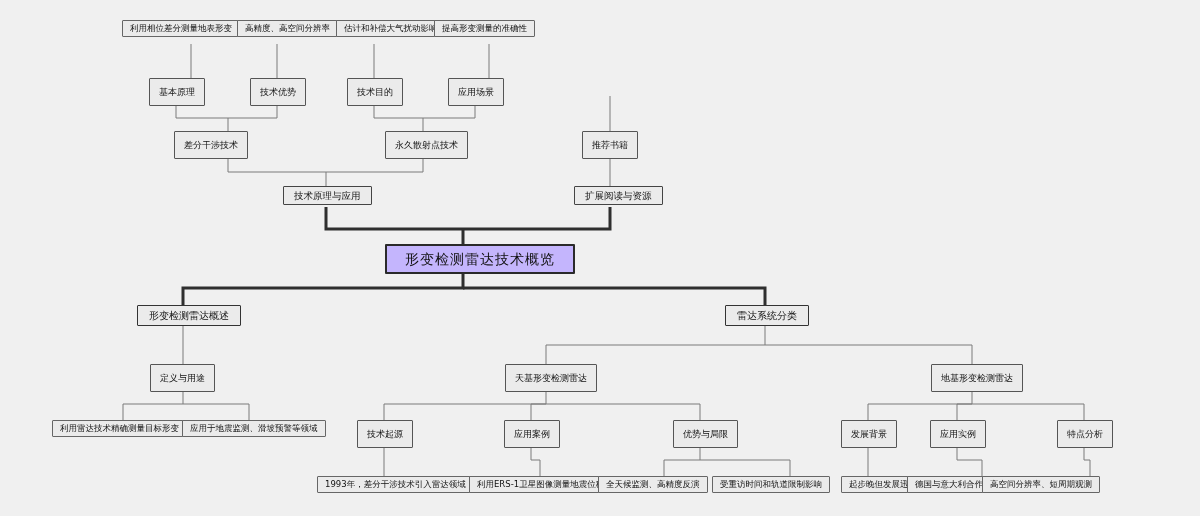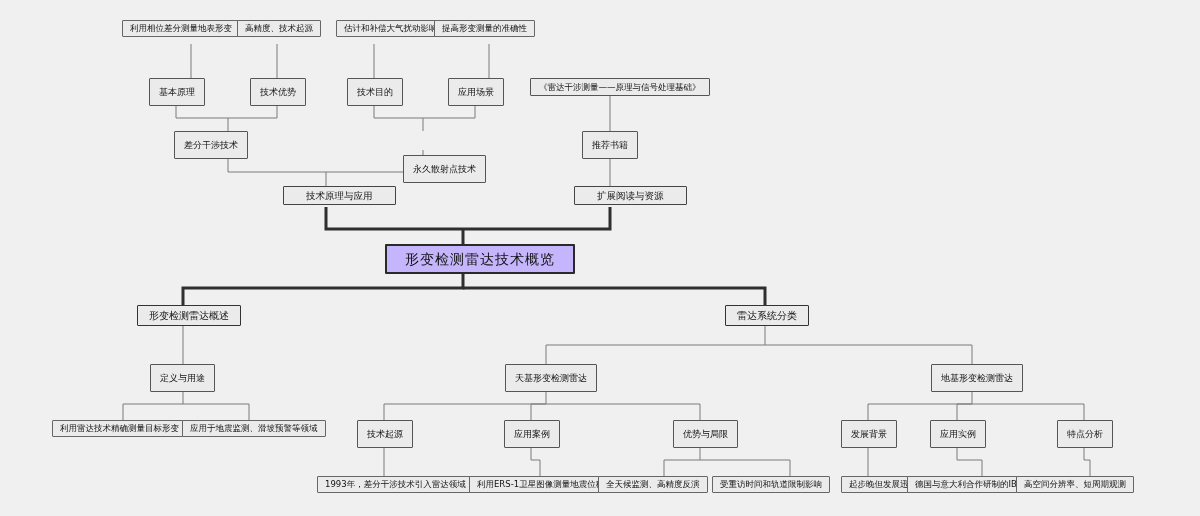--- a/index.html
+++ b/index.html
@@ -49,21 +49,21 @@
   }
   .lvl-mid {
     font-size: 9px;
     height: 28px;
     padding: 0 9px;
     border-color: #555;
   }
   .lvl-branch {
     font-size: 9.5px;
     height: 19px;
-    padding: 0 22px;
+    padding: 0 10px;
     border: 1px solid #444;
   }
   .lvl-main {
     font-size: 10px;
     height: 21px;
     padding: 0 11px;
     border: 1px solid #333;
   }
   .lvl-root {
     font-size: 14px;
@@ -132,32 +132,31 @@
       <path d="M531 438 L531 460 L540 460 L540 476"></path>
       <path d="M700 438 L700 460 L664 460 L664 476"></path>
       <path d="M700 460 L790 460 L790 476"></path>
       <path d="M868 438 L868 460 L868 476"></path>
       <path d="M957 438 L957 460 L982 460 L982 476"></path>
       <path d="M1084 438 L1084 460 L1090 460 L1090 476"></path>
     </g>
   </svg>
 
   <div class="node lvl-leaf" style="left:122px; top:20px;">利用相位差分测量地表形变</div>
-  <div class="node lvl-leaf" style="left:237px; top:20px;">高精度、技术起源</div>
+  <div class="node lvl-leaf" style="left:237px; top:20px;">高精度、高空间分辨率</div>
   <div class="node lvl-leaf" style="left:336px; top:20px;">估计和补偿大气扰动影响</div>
   <div class="node lvl-leaf" style="left:434px; top:20px;">提高形变测量的准确性</div>
 
   <div class="node lvl-mid" style="left:149px; top:78px;">基本原理</div>
   <div class="node lvl-mid" style="left:250px; top:78px;">技术优势</div>
   <div class="node lvl-mid" style="left:347px; top:78px;">技术目的</div>
   <div class="node lvl-mid" style="left:448px; top:78px;">应用场景</div>
-  <div class="node lvl-book" style="left:530px; top:78px;">《雷达干涉测量——原理与信号处理基础》</div>
 
   <div class="node lvl-mid" style="left:174px; top:131px;">差分干涉技术</div>
-  <div class="node lvl-mid" style="left:403px; top:131px;margin-top:24px;">永久散射点技术</div>
+  <div class="node lvl-mid" style="left:385px; top:131px;">永久散射点技术</div>
   <div class="node lvl-mid" style="left:582px; top:131px;">推荐书籍</div>
 
   <div class="node lvl-branch" style="left:283px; top:186px;">技术原理与应用</div>
   <div class="node lvl-branch" style="left:567px; top:186px;margin-left:7px;">扩展阅读与资源</div>
 
   <div class="node lvl-root" style="left:385px; top:244px;">形变检测雷达技术概览</div>
 
   <div class="node lvl-main" style="left:137px; top:305px;">形变检测雷达概述</div>
   <div class="node lvl-main" style="left:725px; top:305px;text-align:center;">雷达系统分类</div>
 
@@ -175,15 +174,15 @@
   <div class="node lvl-mid" style="left:841px; top:420px;">发展背景</div>
   <div class="node lvl-mid" style="left:930px; top:420px;">应用实例</div>
   <div class="node lvl-mid" style="left:1057px; top:420px;">特点分析</div>
 
   <div class="node lvl-leaf" style="left:317px; top:476px;">1993年，差分干涉技术引入雷达领域</div>
   <div class="node lvl-leaf" style="left:469px; top:476px;">利用ERS-1卫星图像测量地震位移</div>
   <div class="node lvl-leaf" style="left:598px; top:476px;">全天候监测、高精度反演</div>
   <div class="node lvl-leaf" style="left:712px; top:476px;">受重访时间和轨道限制影响</div>
   <div class="node lvl-leaf" style="left:841px; top:476px;">起步晚但发展迅速</div>
   <div class="node lvl-leaf" style="left:907px; top:476px;">德国与意大利合作研制的IBIS-L系统</div>
-  <div class="node lvl-leaf" style="left:1016px; top:476px;">高空间分辨率、短周期观测</div>
+  <div class="node lvl-leaf" style="left:982px; top:476px;">高空间分辨率、短周期观测</div>
 
 </div>
 
 </body></html>

